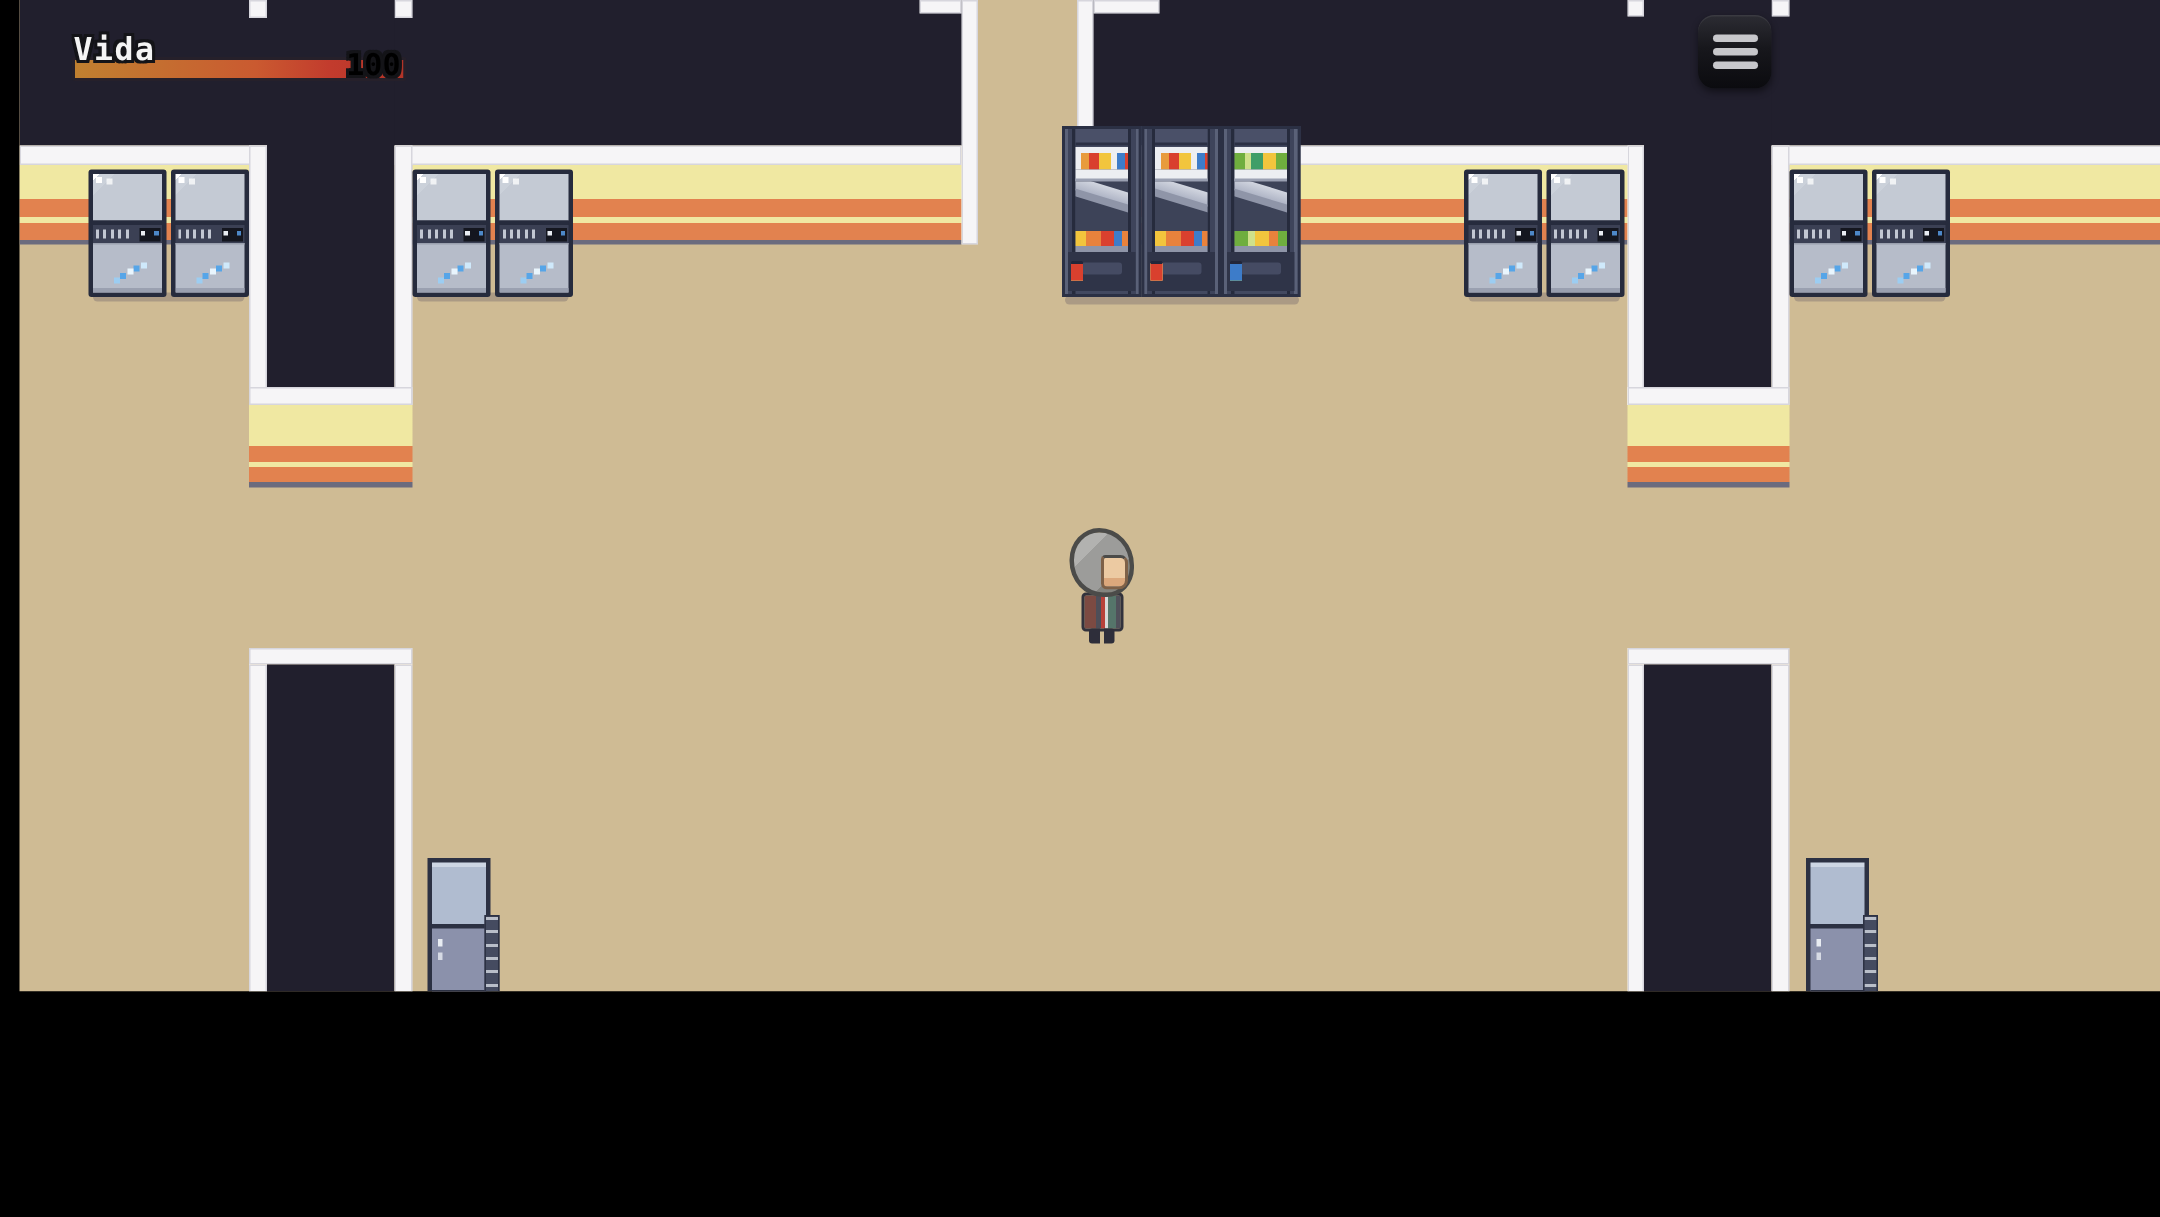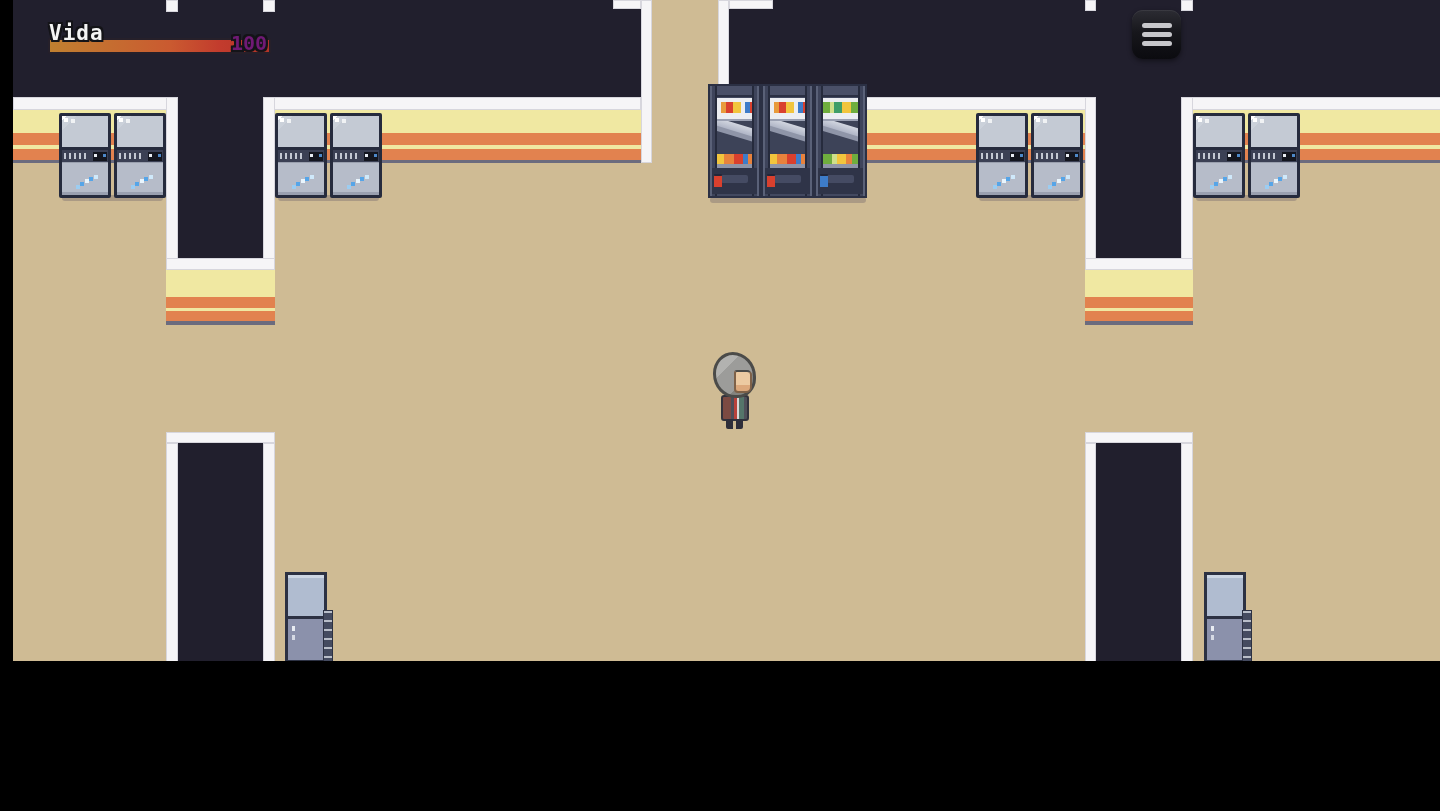--- a/index.html
+++ b/index.html
@@ -89,21 +89,21 @@
       background:linear-gradient(90deg,#2e2e3a 0 7px,rgba(0,0,0,0) 7px 10px,#2e2e3a 10px);z-index:1;}
 
   
   .hud{position:absolute;left:34px;top:20px;width:230px;height:40px;}
   .hud-label{position:absolute;left:2px;top:1px;font-size:21px;font-weight:bold;color:#f4f4f4;
       letter-spacing:1px;text-shadow:2px 0 #141418,-2px 0 #141418,0 2px #141418,0 -2px #141418,
       2px 2px #141418,-2px 2px #141418,2px -2px #141418,-2px -2px #141418;}
   .hud-bar{position:absolute;left:1px;top:18px;width:223px;height:16px;border:2px solid #26202a;
       border-radius:2px;box-sizing:border-box;background:#3a2a24;overflow:hidden;}
   .hud-fill{height:100%;width:100%;background:linear-gradient(90deg,#c08030,#ca5a30 55%,#c23b2d 78%,#b33428);}
-  .hud-value{position:absolute;right:10px;top:11px;font-size:20px;font-weight:bold;color:#701a75;
+  .hud-value{position:absolute;right:10px;top:11px;font-size:20px;font-weight:bold;color:#000000;
       text-shadow:2px 0 #141418,-2px 0 #141418,0 2px #141418,0 -2px #141418,
       2px 2px #141418,-2px 2px #141418,2px -2px #141418,-2px -2px #141418;}
 
   
   .menu-btn{position:absolute;left:1119px;top:10px;width:49px;height:49px;border-radius:11px;
       background:linear-gradient(180deg,#2c2c33 0%,#17171c 45%,#0b0b0f 100%);
       box-shadow:0 2px 5px rgba(0,0,0,.45),inset 0 1px 0 rgba(255,255,255,.07);
       display:flex;flex-direction:column;justify-content:center;align-items:center;gap:4px;cursor:pointer;}
   .mb-bar{display:block;width:30px;height:5px;border-radius:2.5px;background:#c7c7cb;}
 </style>

